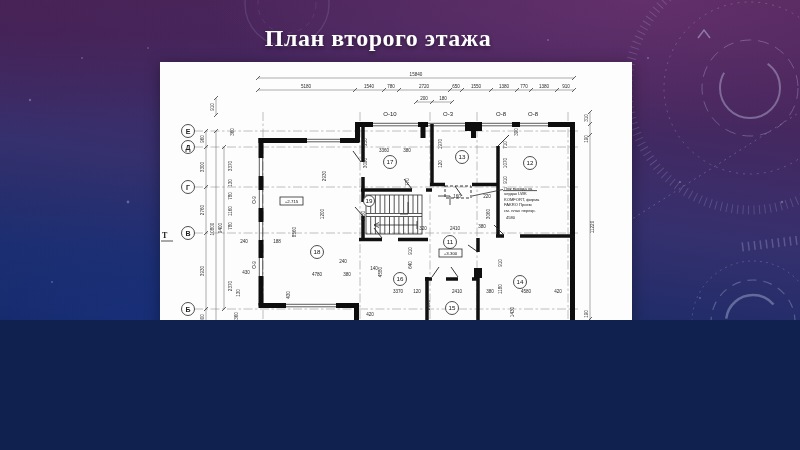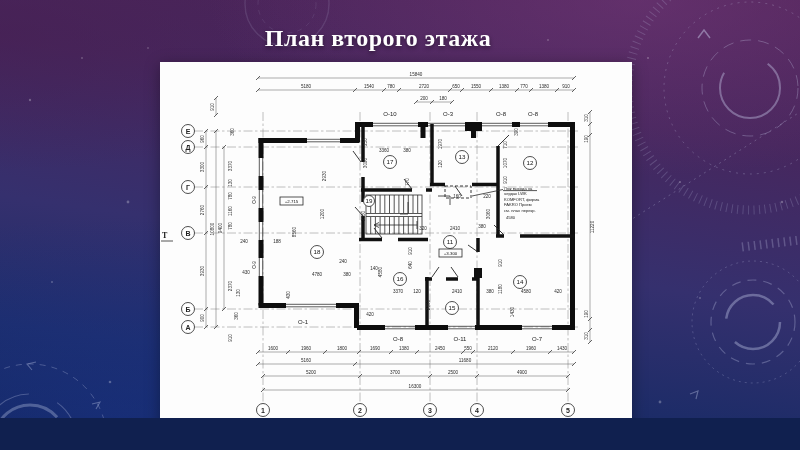--- a/index.html
+++ b/index.html
@@ -1,16 +1,16 @@
 <!DOCTYPE html>
 <html><head>
 <meta charset="utf-8">
 <style>
   html,body{margin:0;padding:0;background:#10204f;}
-  #slide{position:relative;width:800px;height:418px;overflow:hidden;
+  #slide{position:relative;width:800px;height:320px;overflow:hidden;
     background:
       radial-gradient(90% 70% at 80% 0%, rgba(125,62,130,.45), rgba(0,0,0,0) 60%),
       radial-gradient(80% 60% at 0% 8%, rgba(70,30,80,.55), rgba(0,0,0,0) 55%),
       radial-gradient(110% 80% at 15% 100%, rgba(25,55,150,.45), rgba(0,0,0,0) 60%),
       linear-gradient(188deg,#4e2458 0%,#47275e 28%,#35306e 58%,#1d2c68 82%,#152559 100%);
     font-family:"Liberation Sans",sans-serif;}
   #deco{position:absolute;inset:0;}
   #title{position:absolute;top:25px;left:0;width:756px;text-align:center;
     font-family:"Liberation Serif",serif;font-weight:bold;font-size:24px;color:#ffffff;
     letter-spacing:.5px;text-shadow:0 2px 4px rgba(0,0,0,.45);}

